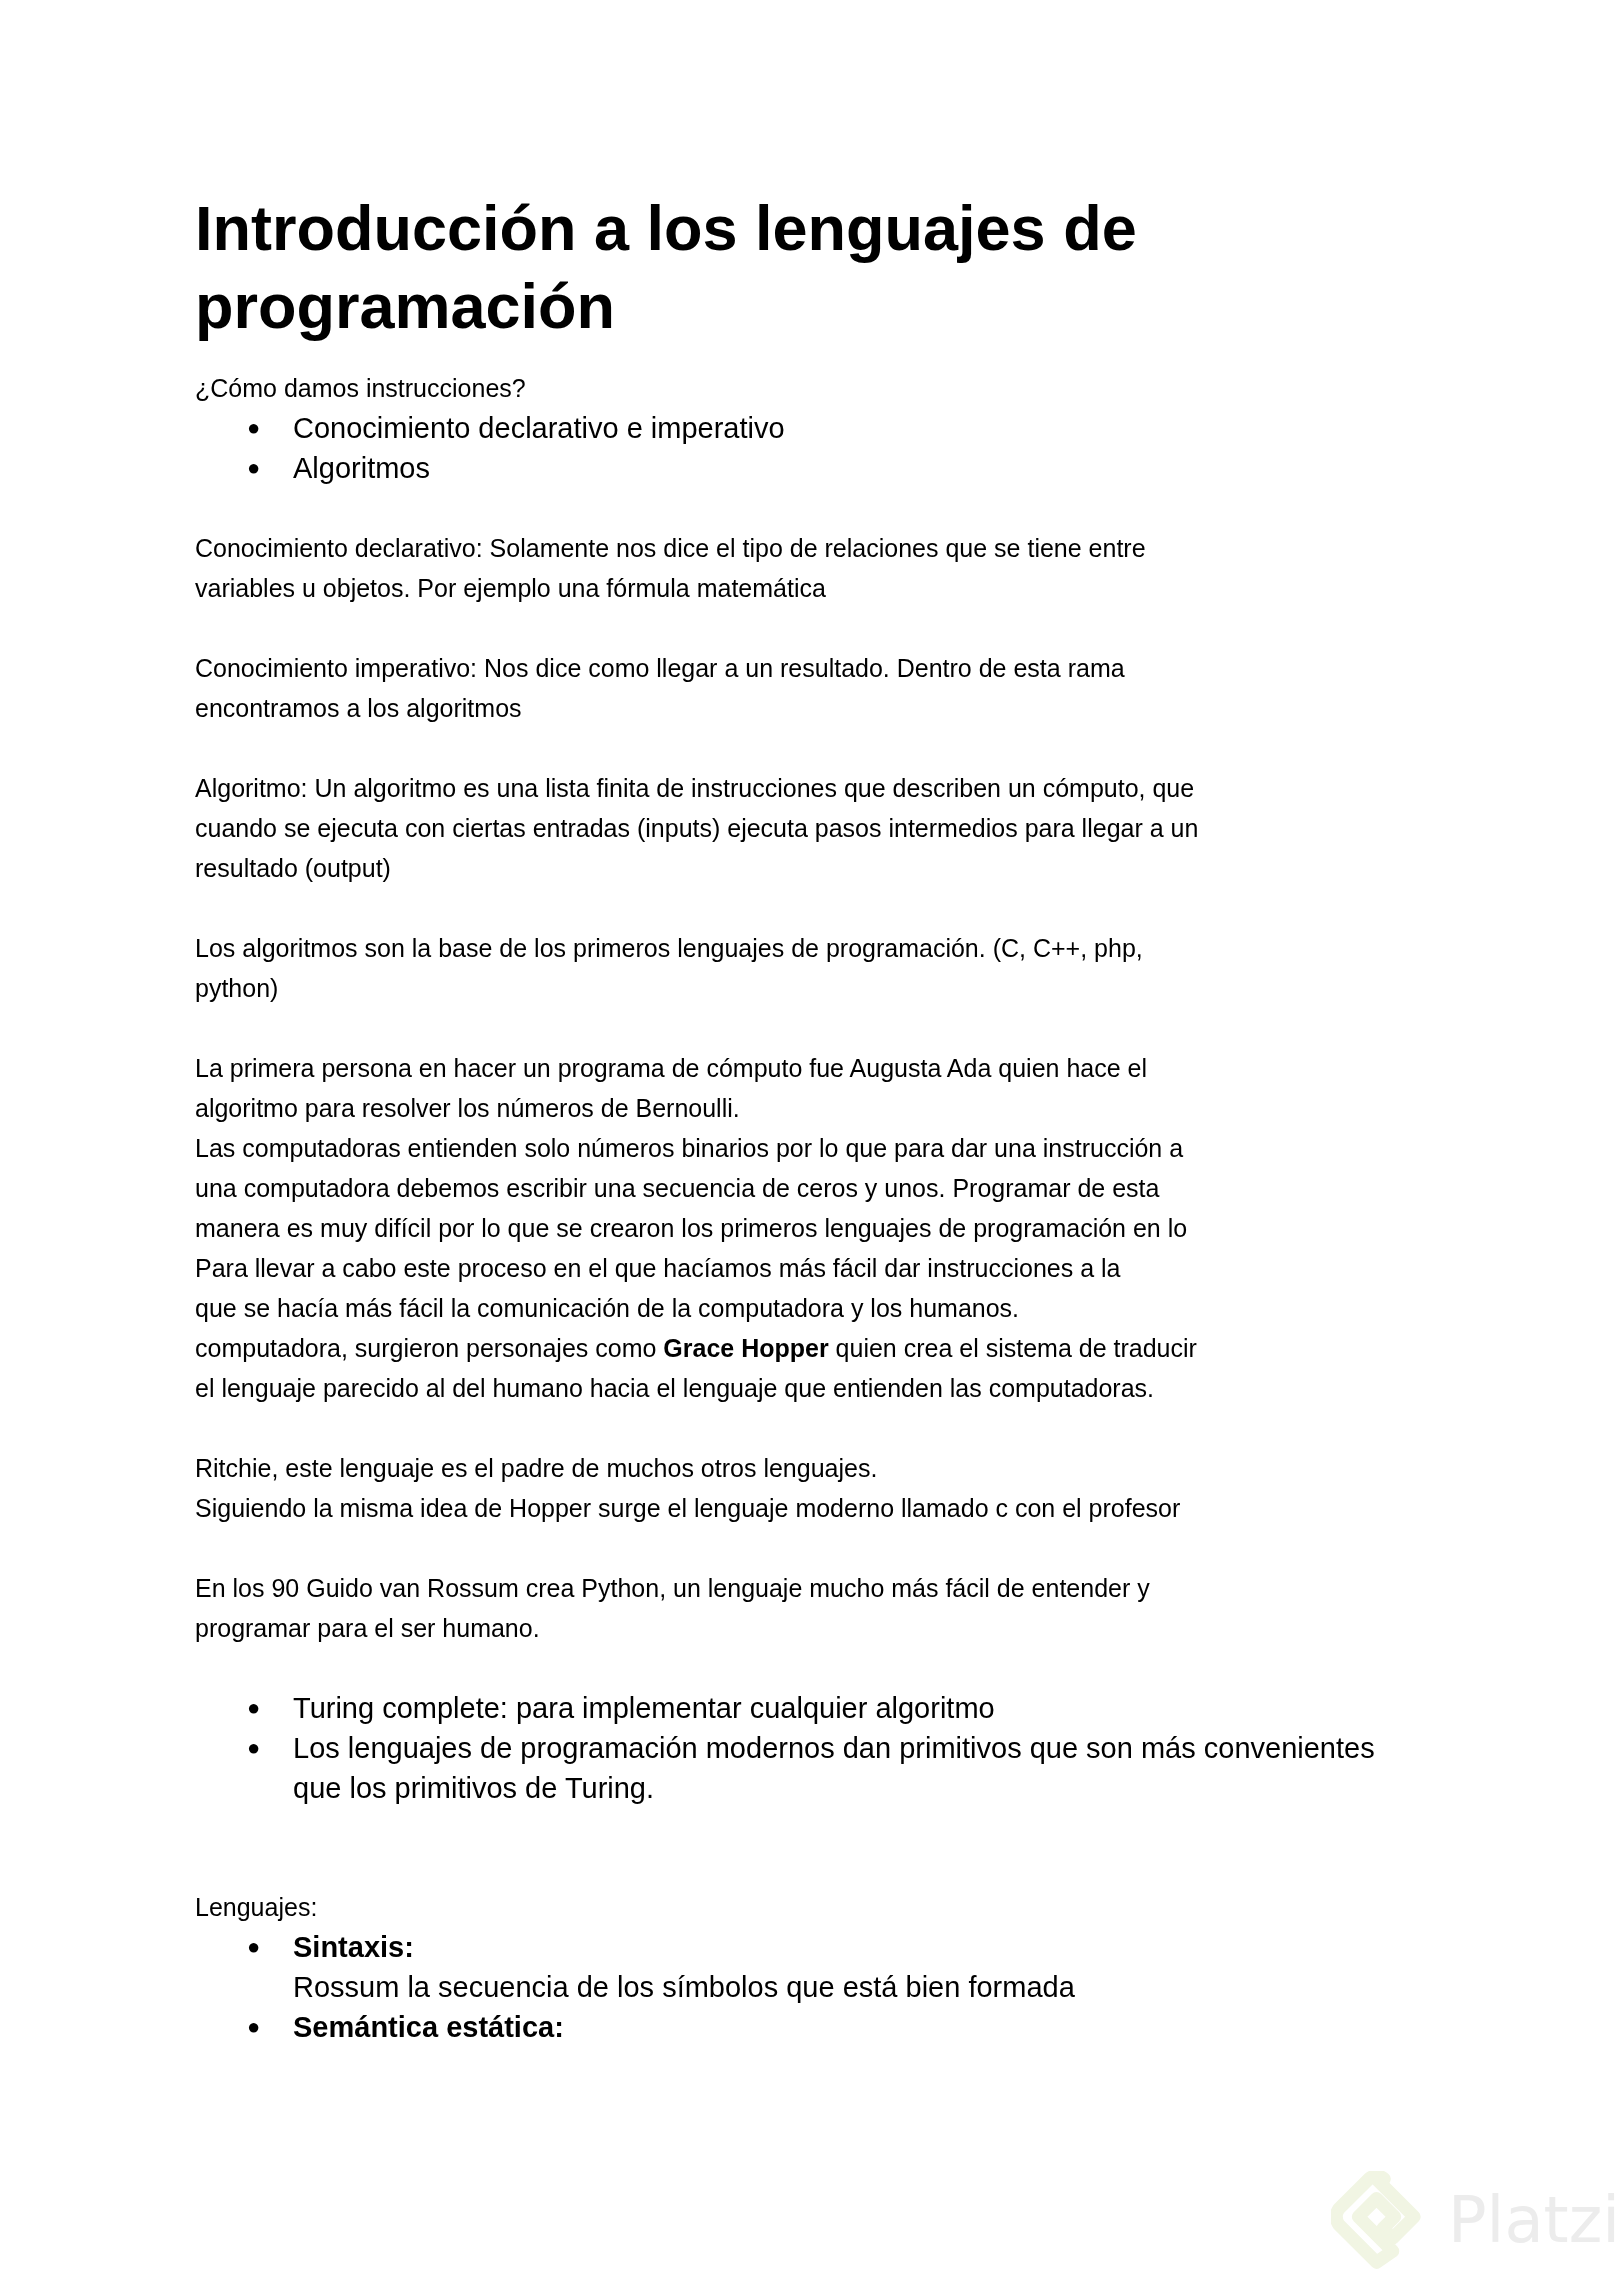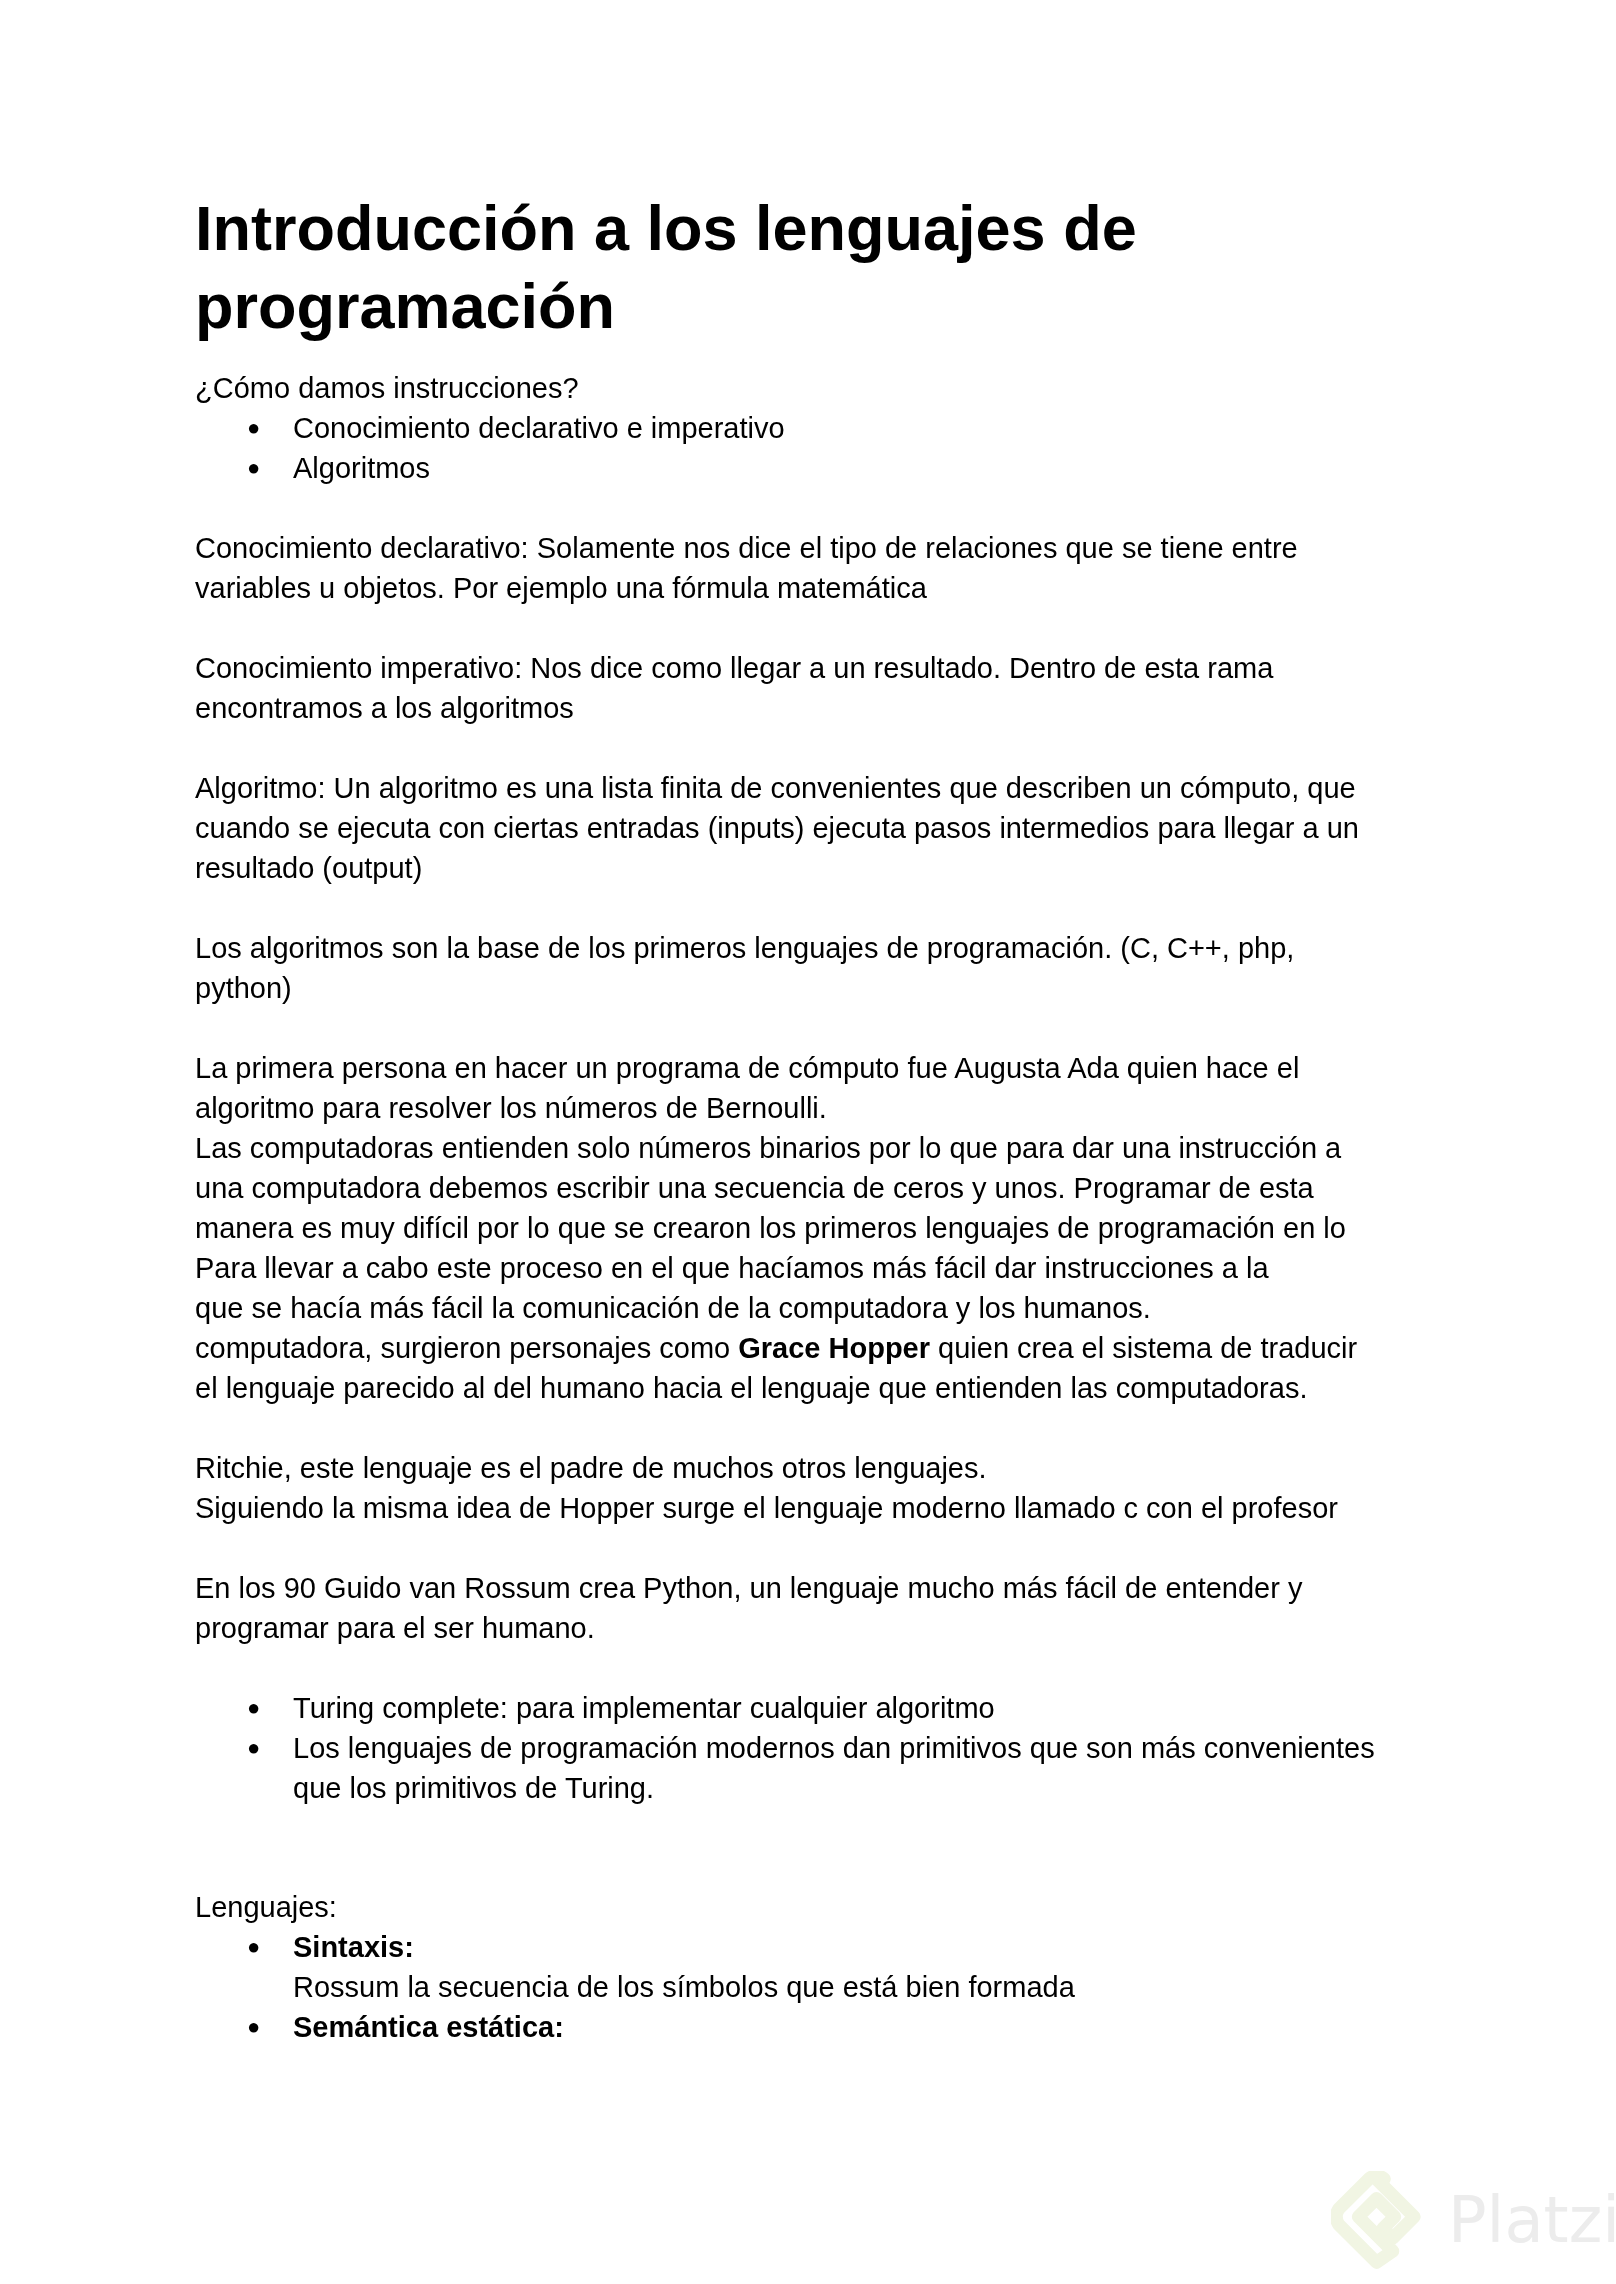--- a/index.html
+++ b/index.html
@@ -22,21 +22,21 @@
     width: 1237px;
   }
   .title {
     font-weight: bold;
     font-size: 63px;
     line-height: 78px;
     margin: 0 0 23px 0;
     letter-spacing: 0px;
   }
   .p {
-    font-size: 29px;
+    font-size: 25px;
     line-height: 40px;
     margin: 0;
   }
   .gap { height: 40px; }
   .gap2 { height: 79px; }
   ul.bullets {
     list-style: none;
     margin: 0;
     padding: 0;
   }
@@ -103,21 +103,21 @@
   <div class="gap"></div>
 
   <div>
     <p class="p">Conocimiento imperativo: Nos dice como llegar a un resultado. Dentro de esta rama</p>
     <p class="p">encontramos a los algoritmos</p>
   </div>
 
   <div class="gap"></div>
 
   <div>
-    <p class="p">Algoritmo: Un algoritmo es una lista finita de convenientes que describen un cómputo, que</p>
+    <p class="p">Algoritmo: Un algoritmo es una lista finita de instrucciones que describen un cómputo, que</p>
     <p class="p">cuando se ejecuta con ciertas entradas (inputs) ejecuta pasos intermedios para llegar a un</p>
     <p class="p">resultado (output)</p>
   </div>
 
   <div class="gap"></div>
 
   <div>
     <p class="p">Los algoritmos son la base de los primeros lenguajes de programación. (C, C++, php,</p>
     <p class="p">python)</p>
   </div>

